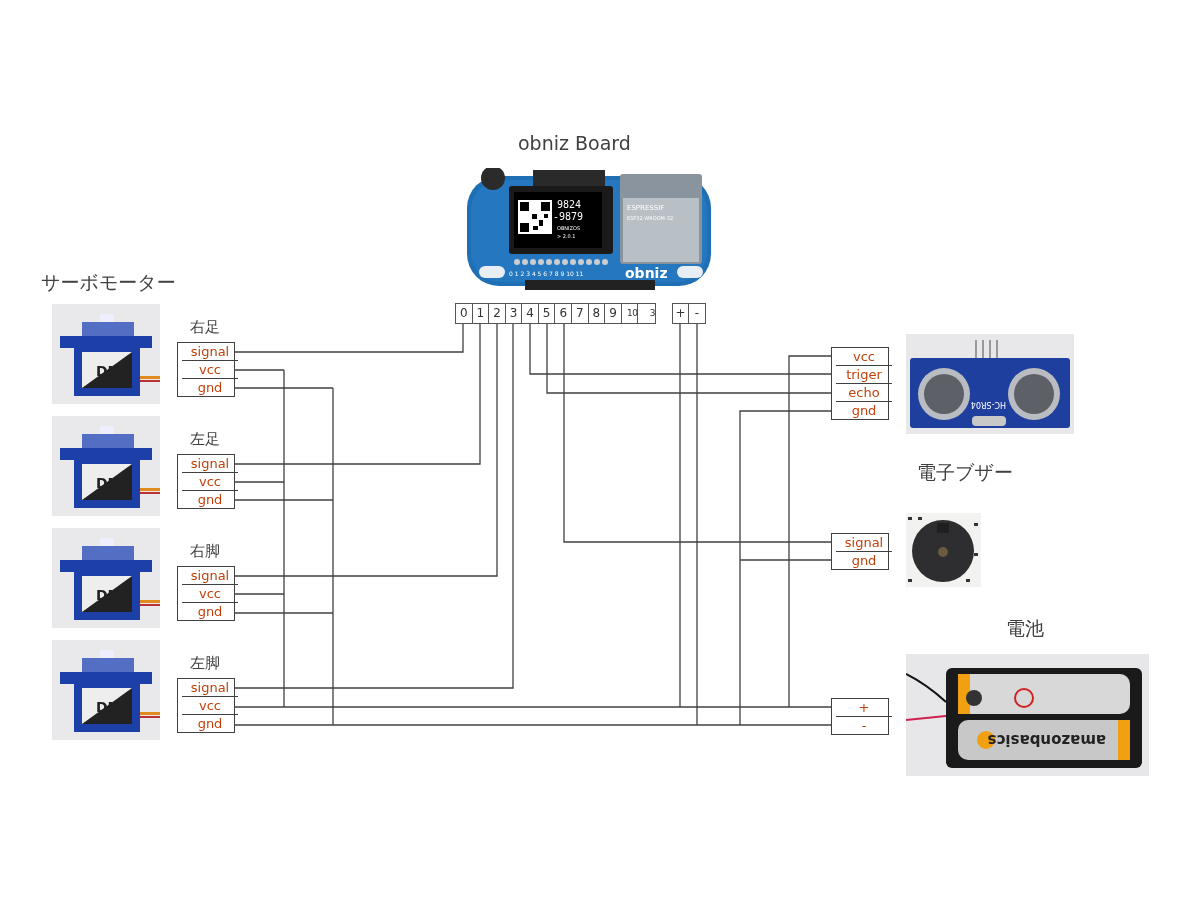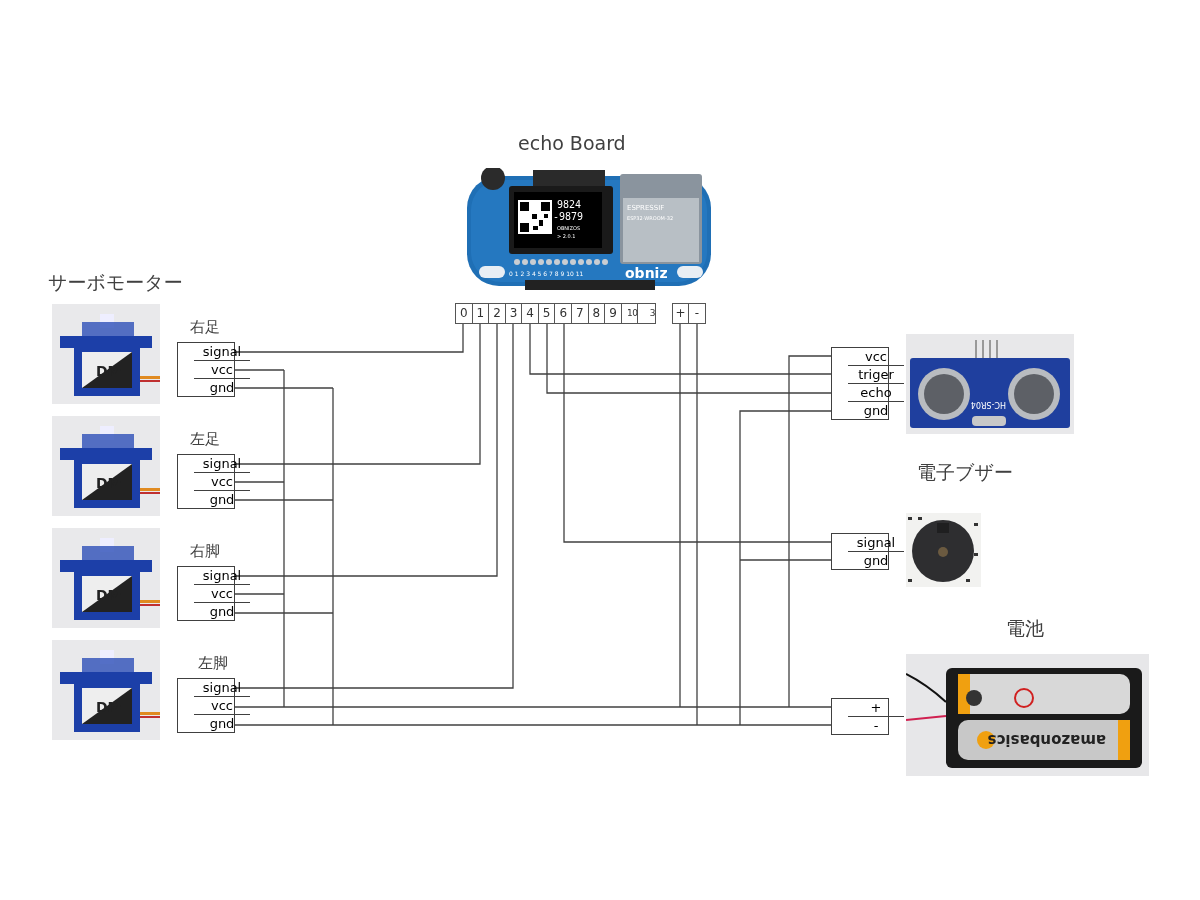--- a/index.html
+++ b/index.html
@@ -1,22 +1,22 @@
 <!DOCTYPE html>
 <html><head>
 <meta charset="utf-8">
 <style>
   html, body { margin:0; padding:0; background:#ffffff; }
   body { width:1200px; height:900px; position:relative; overflow:hidden;
          font-family:"DejaVu Sans","Liberation Sans",sans-serif; color:#404040; }
   .title { position:absolute; font-size:19px; color:#404040; white-space:nowrap; }
   .sublabel { position:absolute; font-size:15px; color:#404040; white-space:nowrap; }
   .pinbox { position:absolute; border:1px solid #404040; background:#fff; box-sizing:border-box; }
-  .pinrow { position:absolute; left:16px; width:100%; height:18px; border-bottom:1px solid #404040;
-            box-sizing:border-box; text-align:center; font-size:13px; line-height:17px; color:#000000; }
+  .pinrow { position:absolute; left:4px; width:100%; height:18px; border-bottom:1px solid #404040;
+            box-sizing:border-box; text-align:center; font-size:13px; line-height:17px; color:#c2410c; }
   .pinrow:last-child { border-bottom:none; }
   .header-pins { position:absolute; display:flex; border:1px solid #555; box-sizing:border-box; height:21px; background:#fff; }
   .hpin { width:16.6px; height:19px; border-right:1px solid #555; box-sizing:border-box;
           text-align:center; font-size:12px; line-height:19px; color:#333; }
   .hpin:last-child { border-right:none; }
   .hpin.small { font-size:9px; letter-spacing:-0.5px;text-align:right; }
   svg#wires { position:absolute; left:0; top:0; }
   .photo { position:absolute; overflow:hidden; }
 </style>
 </head>
@@ -56,21 +56,21 @@
 
     <line x1="697" y1="324" x2="697" y2="725"></line>
 
     <polyline points="831,356 789,356 789,707"></polyline>
 
     <polyline points="831,411 740,411 740,725"></polyline>
     <line x1="740" y1="560" x2="831" y2="560"></line>
   </g>
 </svg>
 
-<div class="title" style="left:518px; top:132px;">echo Board</div>
+<div class="title" style="left:518px; top:132px;">obniz Board</div>
 
 <div class="photo" style="left:465px; top:168px; width:248px; height:122px;">
   <svg width="248" height="122" viewBox="0 0 248 122">
     <rect x="2" y="8" width="244" height="110" rx="32" fill="#1f6fb5"></rect>
     <rect x="6" y="12" width="236" height="102" rx="30" fill="#2a7fc8" opacity="0.6"></rect>
     <circle cx="28" cy="10" r="12" fill="#2b2b2b"></circle>
     <rect x="68" y="2" width="72" height="20" fill="#2a2a2a"></rect>
     <rect x="44" y="18" width="104" height="68" rx="3" fill="#1a1a1a"></rect>
     <rect x="49" y="24" width="88" height="56" fill="#000"></rect>
 
@@ -128,21 +128,21 @@
   <div class="hpin">8</div>
   <div class="hpin">9</div>
   <div class="hpin small">10</div>
   <div class="hpin small">3</div>
 </div>
 <div class="header-pins" style="left:672px; top:303px; width:34px;">
   <div class="hpin">+</div>
   <div class="hpin">-</div>
 </div>
 
-<div class="title" style="left:48px; top:270px;">サーボモーター</div>
+<div class="title" style="left:41px; top:270px;">サーボモーター</div>
 
 <div class="photo" style="left:52px; top:304px; width:108px; height:100px; background:#e9e9eb;">
   <svg width="108" height="100">
       <rect x="48" y="10" width="14" height="14" fill="#eef"></rect>
       <rect x="30" y="18" width="52" height="22" fill="#2d4fb8" opacity="0.8"></rect>
       <rect x="8" y="32" width="92" height="12" fill="#1c3fa8"></rect>
       <rect x="22" y="36" width="66" height="56" fill="#1c3fa8"></rect>
       <rect x="30" y="48" width="50" height="36" fill="#eee"></rect>
       <polygon points="30,84 80,48 80,84" fill="#222"></polygon>
       <text x="44" y="72" font-size="14" font-weight="bold" fill="#222" font-family="DejaVu Sans, sans-serif">DM</text>
@@ -204,21 +204,21 @@
   <div class="pinrow" style="top:36px">gnd</div>
 </div>
 
 <div class="sublabel" style="left:190px; top:542px;">右脚</div>
 <div class="pinbox" style="left:177px; top:566px; width:58px; height:55px;">
   <div class="pinrow" style="top:0">signal</div>
   <div class="pinrow" style="top:18px">vcc</div>
   <div class="pinrow" style="top:36px">gnd</div>
 </div>
 
-<div class="sublabel" style="left:190px; top:654px;margin-left:8px;">左脚</div>
+<div class="sublabel" style="left:190px; top:654px;">左脚</div>
 <div class="pinbox" style="left:177px; top:678px; width:58px; height:55px;">
   <div class="pinrow" style="top:0">signal</div>
   <div class="pinrow" style="top:18px">vcc</div>
   <div class="pinrow" style="top:36px">gnd</div>
 </div>
 
 <div class="title" style="left:922px; top:300px;margin-top:41px;">超音波センサー</div>
 <div class="pinbox" style="left:831px; top:347px; width:58px; height:73px;">
   <div class="pinrow" style="top:0">vcc</div>
   <div class="pinrow" style="top:18px">triger</div>

